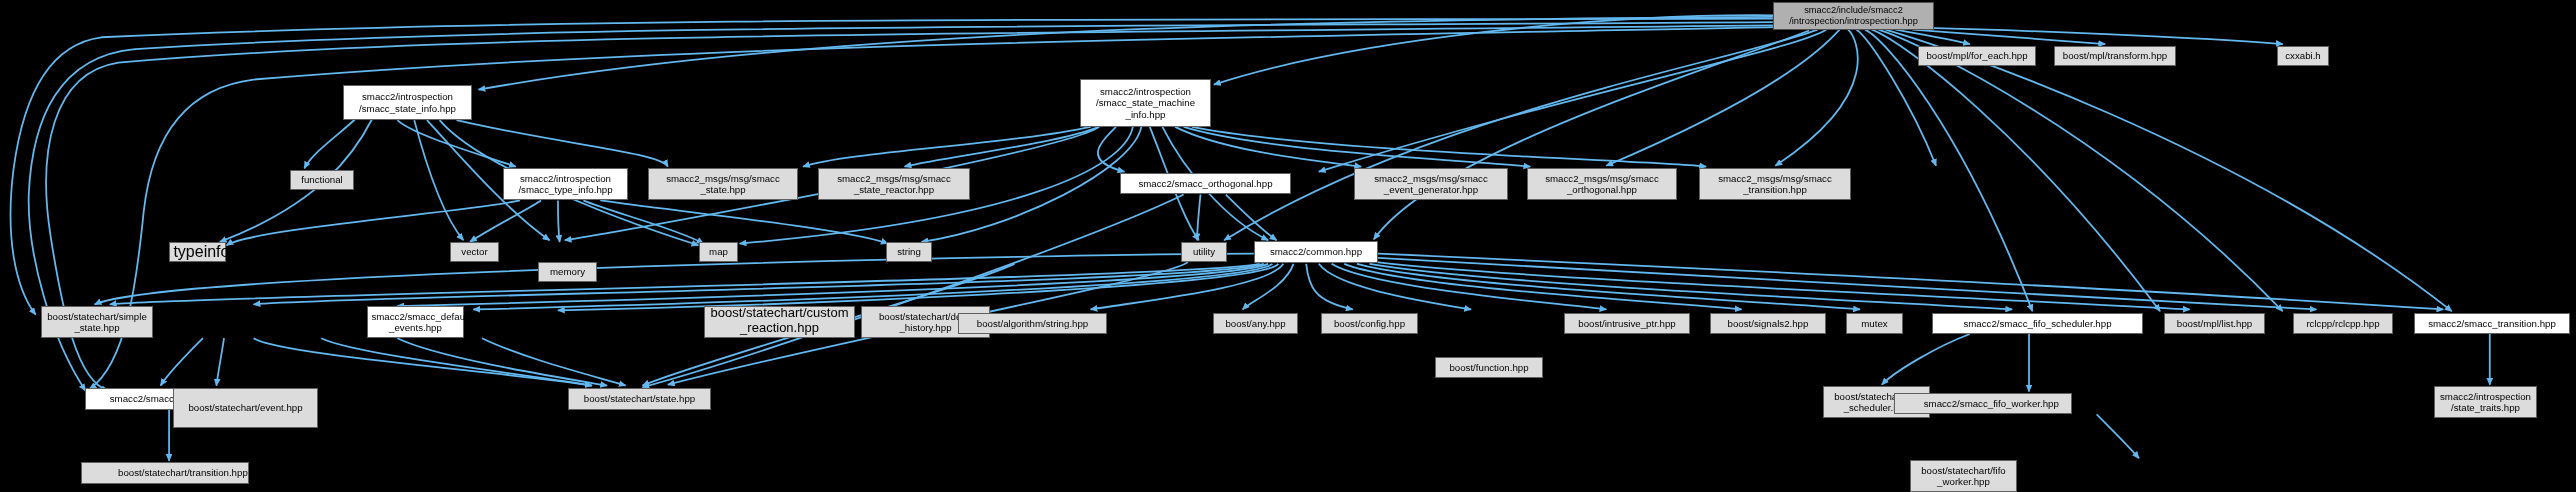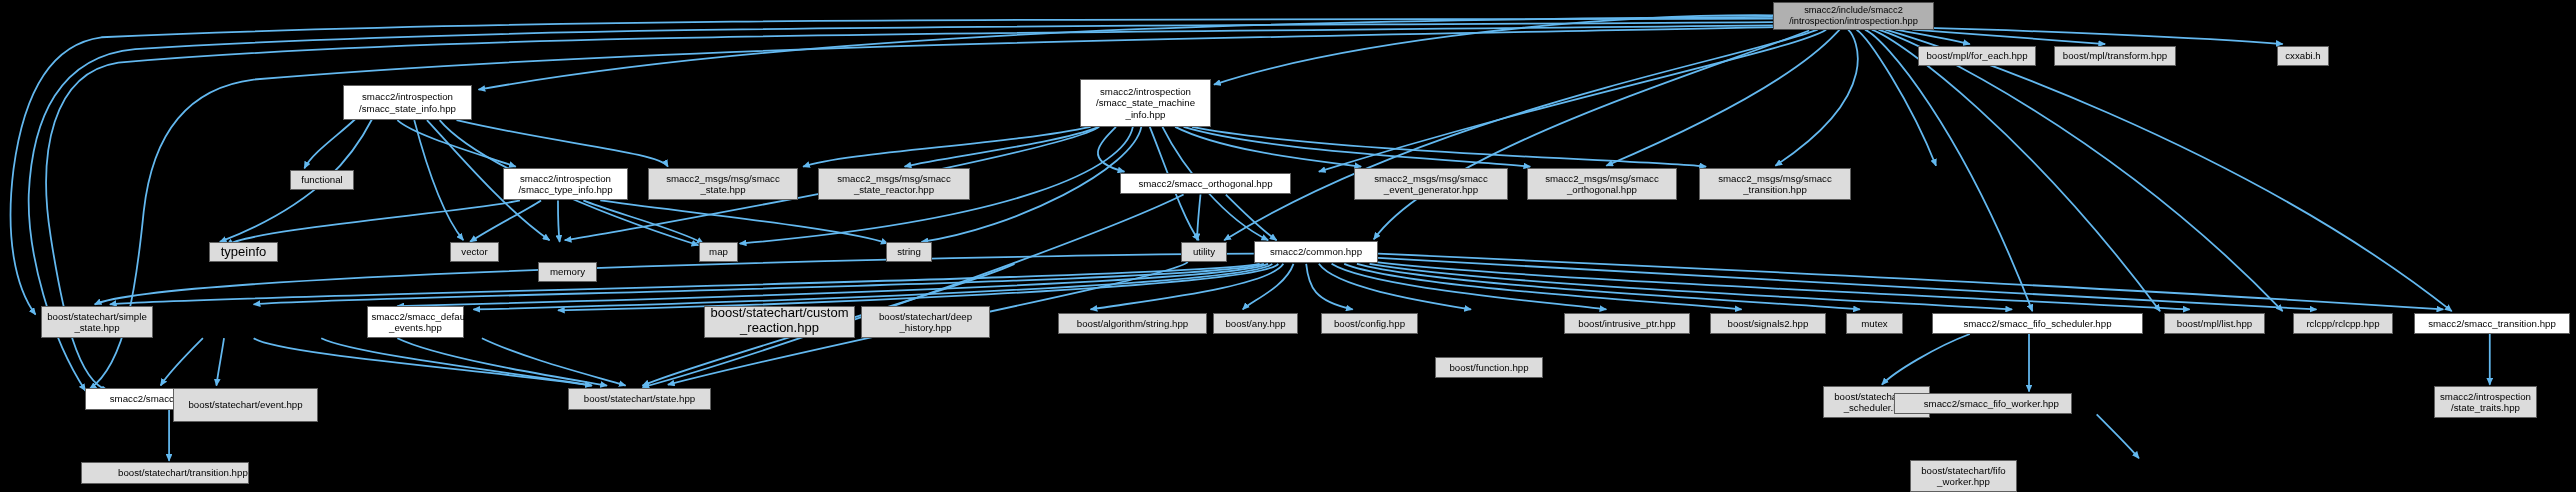--- a/index.html
+++ b/index.html
@@ -161,21 +161,21 @@
 _event_generator.hpp</span>
     </div>
     <div class="node gray" style="left: 1527px; top: 168px; width: 150px; height: 32px; font-size: 9.7px;">
       <span>smacc2_msgs/msg/smacc
 _orthogonal.hpp</span>
     </div>
     <div class="node gray" style="left: 1699px; top: 168px; width: 152px; height: 32px; font-size: 9.7px;">
       <span>smacc2_msgs/msg/smacc
 _transition.hpp</span>
     </div>
-    <div class="node gray" style="left: 169px; top: 242px; width: 69px; height: 20px; font-size: 13px; margin-left: 40px;">
+    <div class="node gray" style="left: 169px; top: 242px; width: 57px; height: 20px; font-size: 16px;">
       <span>typeinfo</span>
     </div>
     <div class="node gray" style="left: 450px; top: 242px; width: 49px; height: 20px; font-size: 9.7px;">
       <span>vector</span>
     </div>
     <div class="node gray" style="left: 538px; top: 242px; width: 59px; height: 20px; font-size: 9.7px; margin-top: 20px;">
       <span>memory</span>
     </div>
     <div class="node gray" style="left: 699px; top: 242px; width: 39px; height: 20px; font-size: 9.7px;">
       <span>map</span>
@@ -198,21 +198,21 @@
 _events.hpp</span>
     </div>
     <div class="node gray" style="left: 704px; top: 306px; width: 151px; height: 32px; font-size: 13px; align-items: flex-end;">
       <span>boost/statechart/custom
 _reaction.hpp</span>
     </div>
     <div class="node gray" style="left: 861px; top: 306px; width: 129px; height: 32px; font-size: 9.7px;">
       <span>boost/statechart/deep
 _history.hpp</span>
     </div>
-    <div class="node gray" style="left: 1058px; top: 313px; width: 149px; height: 21px; font-size: 9.7px;">
+    <div class="node gray" style="left: 958px; top: 313px; width: 149px; height: 21px; font-size: 9.7px;">
       <span>boost/algorithm/string.hpp</span>
     </div>
     <div class="node gray" style="left: 1213px; top: 313px; width: 85px; height: 21px; font-size: 9.7px;">
       <span>boost/any.hpp</span>
     </div>
     <div class="node gray" style="left: 1321px; top: 313px; width: 97px; height: 21px; font-size: 9.7px;">
       <span>boost/config.hpp</span>
     </div>
     <div class="node gray" style="left: 1435px; top: 313px; width: 108px; height: 21px; font-size: 9.7px; margin-top: 44px;">
       <span>boost/function.hpp</span>
@@ -234,21 +234,21 @@
     </div>
     <div class="node gray" style="left: 2293px; top: 313px; width: 100px; height: 21px; font-size: 9.7px;">
       <span>rclcpp/rclcpp.hpp</span>
     </div>
     <div class="node white" style="left: 2414px; top: 313px; width: 156px; height: 21px; font-size: 9.7px;">
       <span>smacc2/smacc_transition.hpp</span>
     </div>
     <div class="node white" style="left: 85px; top: 388px; width: 161px; height: 22px; font-size: 9.7px;">
       <span>smacc2/smacc_types.hpp</span>
     </div>
-    <div class="node gray" style="left: 173px; top: 388px; width: 145px; height: 34px; font-size: 9.7px;">
+    <div class="node gray" style="left: 173px; top: 388px; width: 145px; height: 40px; font-size: 9.7px;">
       <span>boost/statechart/event.hpp</span>
     </div>
     <div class="node gray" style="left: 568px; top: 388px; width: 143px; height: 22px; font-size: 9.7px;">
       <span>boost/statechart/state.hpp</span>
     </div>
     <div class="node gray" style="left: 1823px; top: 386px; width: 107px; height: 32px; font-size: 9.7px;">
       <span>boost/statechart/fifo
 _scheduler.hpp</span>
     </div>
     <div class="node gray" style="left: 1894px; top: 393px; width: 178px; height: 21px; font-size: 9.7px; padding-left: 20px;">

